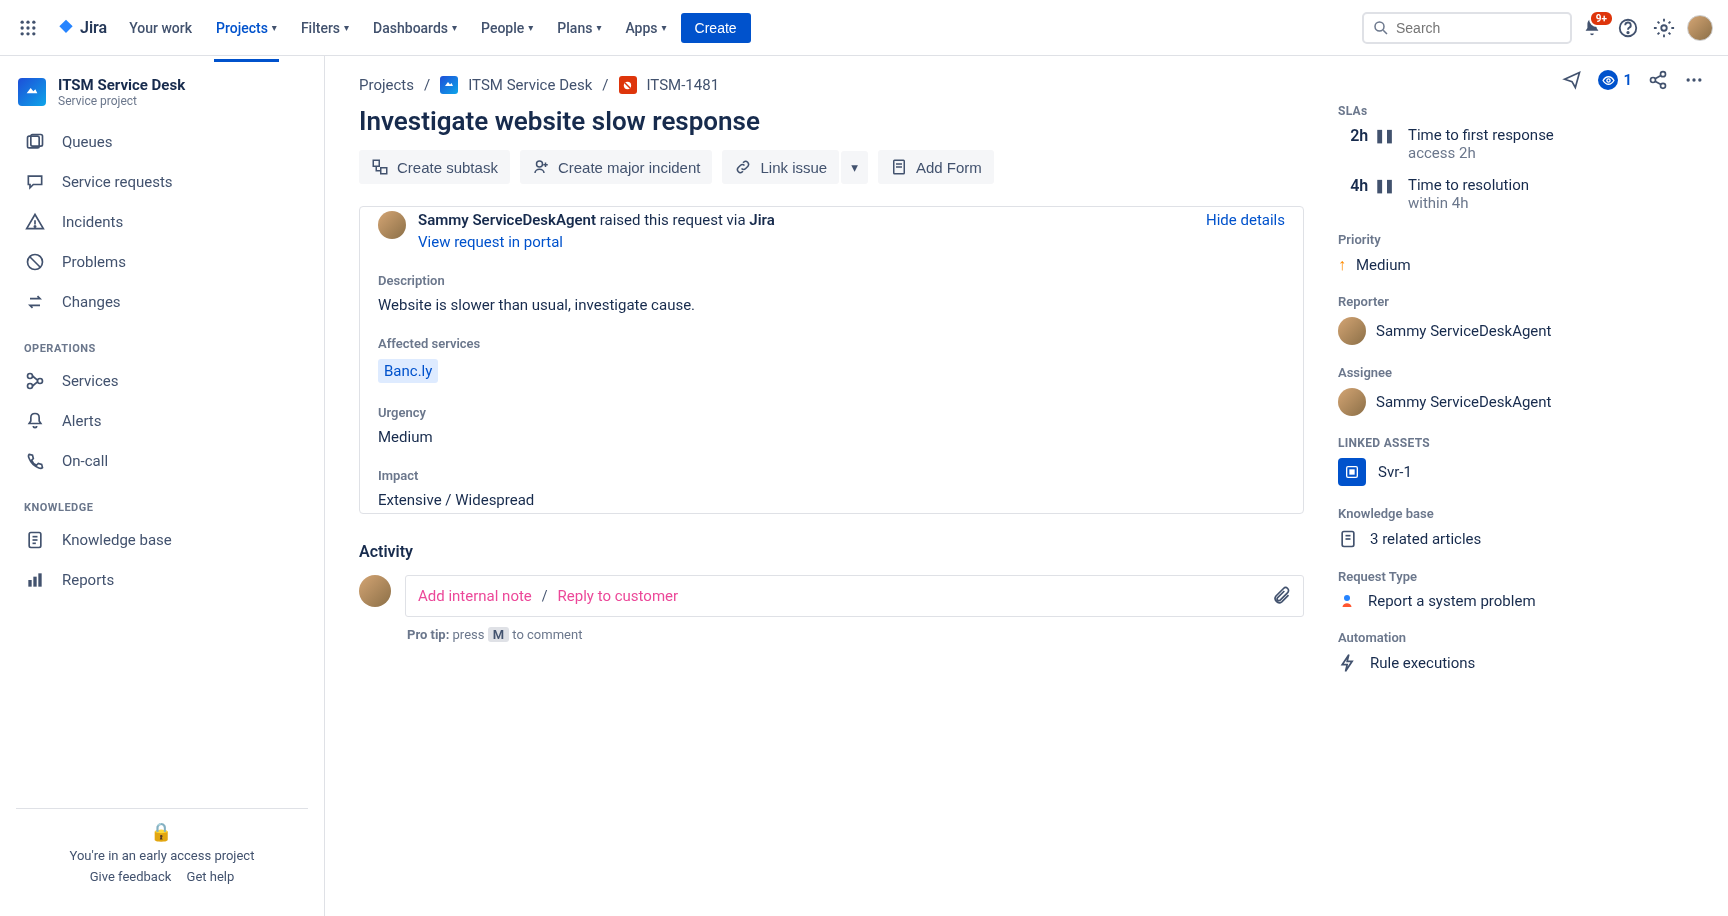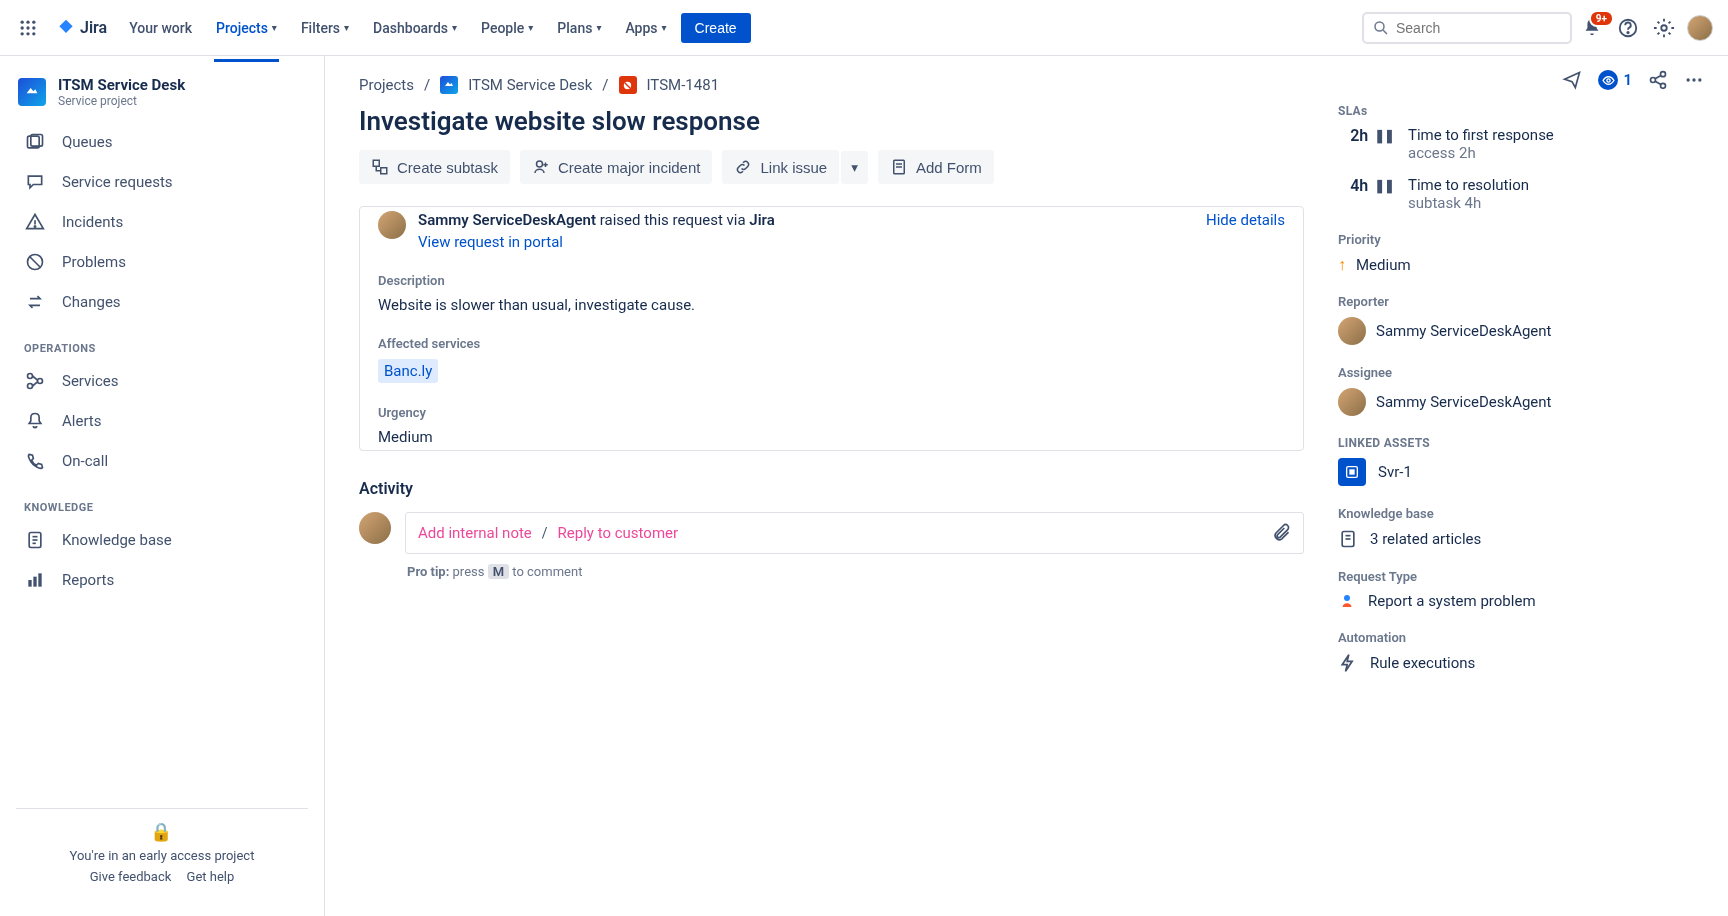--- a/index.html
+++ b/index.html
@@ -387,20 +387,22 @@
 
           <div class="field-label">Description</div>
           <div class="field-val">Website is slower than usual, investigate cause.</div>
 
           <div class="field-label">Affected services</div>
           <div><span class="tag-link">Banc.ly</span></div>
 
           <div class="field-label">Urgency</div>
           <div class="field-val">Medium</div>
 
+          <div class="field-label">Impact</div>
+          <div class="field-val">Extensive / Widespread</div>
         </div>
 
         <div class="activity-hdr">Activity</div>
         <div class="activity-row">
           <div class="avatar-md" style="width:32px;height:32px;"></div>
           <div class="comment-box">
             <span class="clink">Add internal note</span>
             <span style="color:#42526E;">/</span>
             <span class="clink">Reply to customer</span>
             <span class="attach-ico">
@@ -460,21 +462,21 @@
               <div class="s2">access 2h</div>
             </div>
         </div>
         <div class="sla-row">
           <div class="sla-time">
               <span class="t">4h</span>
               <span class="pause-ico">❚❚</span>
             </div>
           <div class="sla-txt">
               <div class="s1">Time to resolution</div>
-              <div class="s2">subtask 4h</div>
+              <div class="s2">within 4h</div>
             </div>
         </div>
 
         <div class="rp-field-label">Priority</div>
         <div class="priority-row">
           <span class="pri-arrow">↑</span>
           <span>Medium</span>
         </div>
 
         <div class="rp-field-label">Reporter</div>

